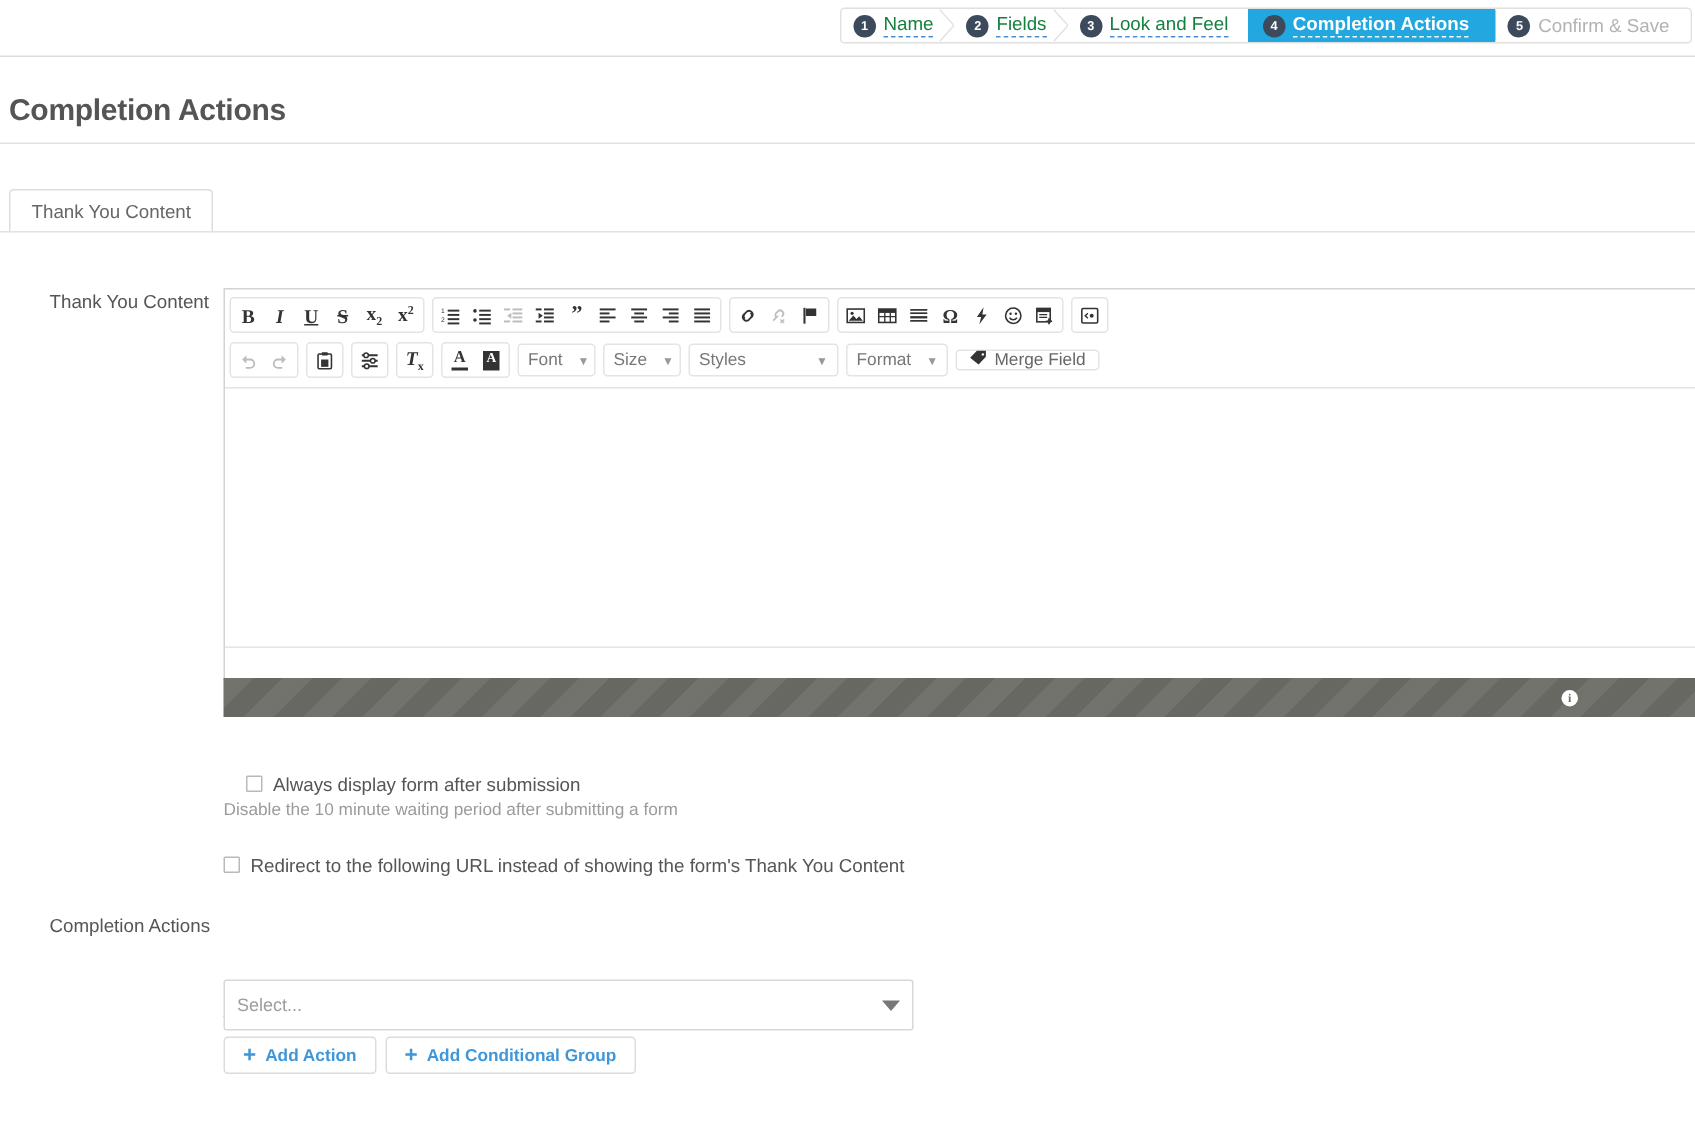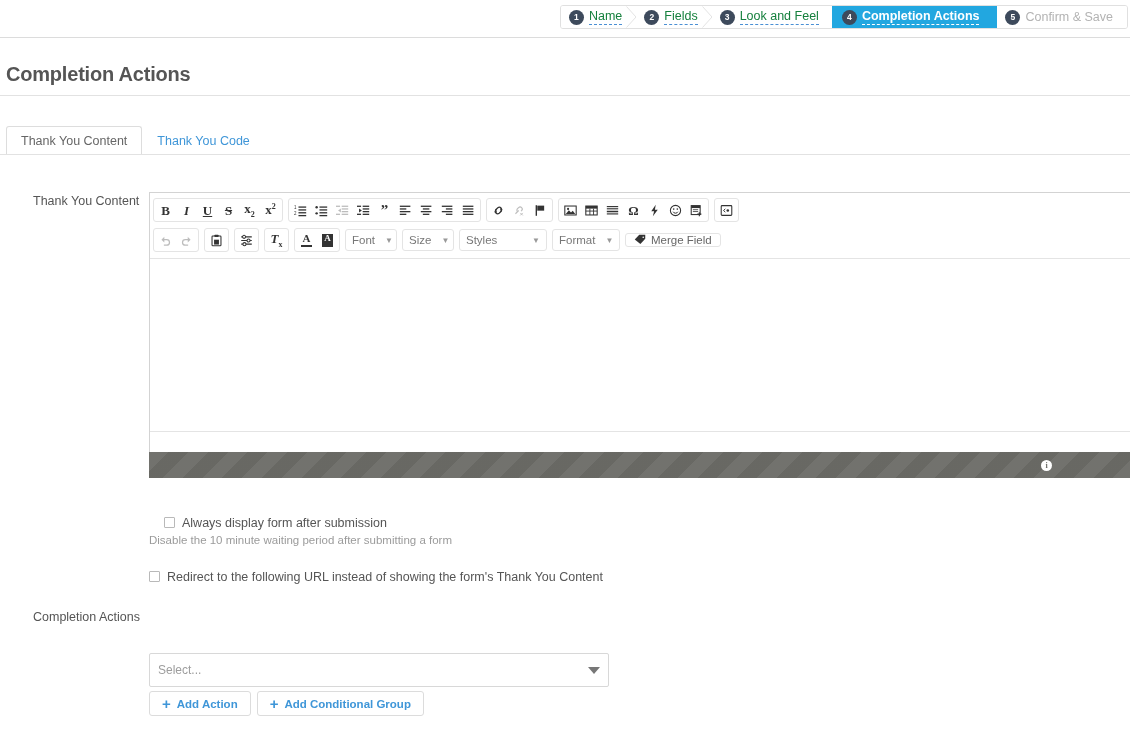--- a/index.html
+++ b/index.html
@@ -146,23 +146,20 @@
 </div>
 <div class="top-rule"></div>
 
 <div class="page-title">Completion Actions</div>
 <div class="title-rule"></div>
 
 <div class="tabs" id="tabs">
     <div class="tab active">
       <span>Thank You Content</span>
     </div>
-    <div class="tab inactive">
-      <span>Thank You Code</span>
-    </div>
   </div>
 <div class="tabs-rule"></div>
 
 <div class="field-label" style="left:33px; top:194px;">Thank You Content</div>
 
 <div class="editor">
   <div class="tb-row r1" id="tbrow1">
       <div class="tb-grp">
         <div class="tb-btn">
           <span class="ft">B</span>
@@ -395,21 +392,21 @@
         </div>
       </div>
       <div class="tb-sel" style="width: 52px;">
         <span>Font</span>
         <span class="car">▼</span>
       </div>
       <div class="tb-sel" style="width: 52px;">
         <span>Size</span>
         <span class="car">▼</span>
       </div>
-      <div class="tb-sel" style="width: 88px;">
+      <div class="tb-sel" style="width: 100px;">
         <span>Styles</span>
         <span class="car">▼</span>
       </div>
       <div class="tb-sel" style="width: 68px;">
         <span>Format</span>
         <span class="car">▼</span>
       </div>
       <div class="tb-merge">
         <span><svg width="12" height="13" viewBox="0 0 16 16" fill="#333">
             <path d="M1 8 L7 1.8 L15 1.8 L15 7 L8.5 14 Z"></path>

